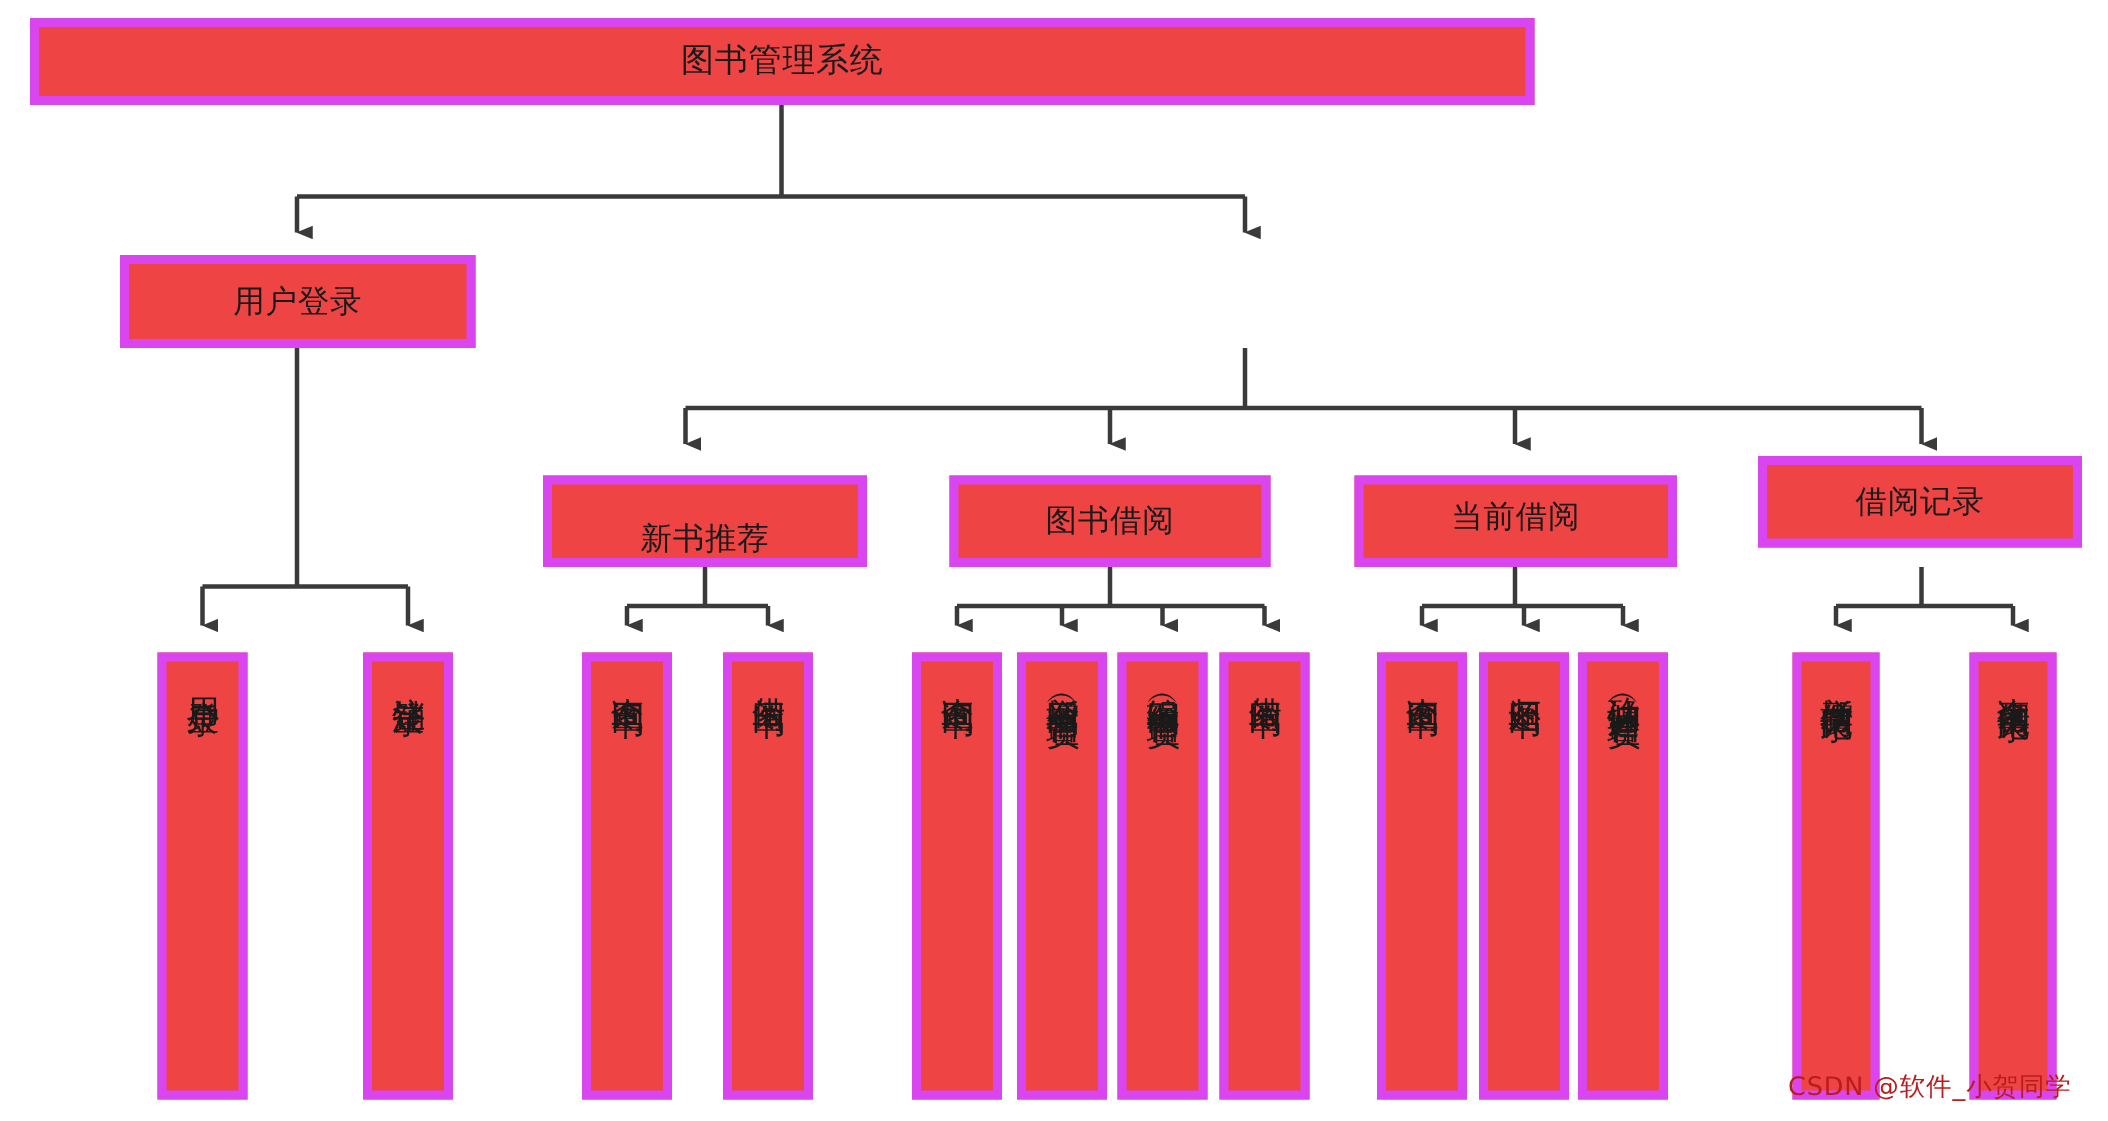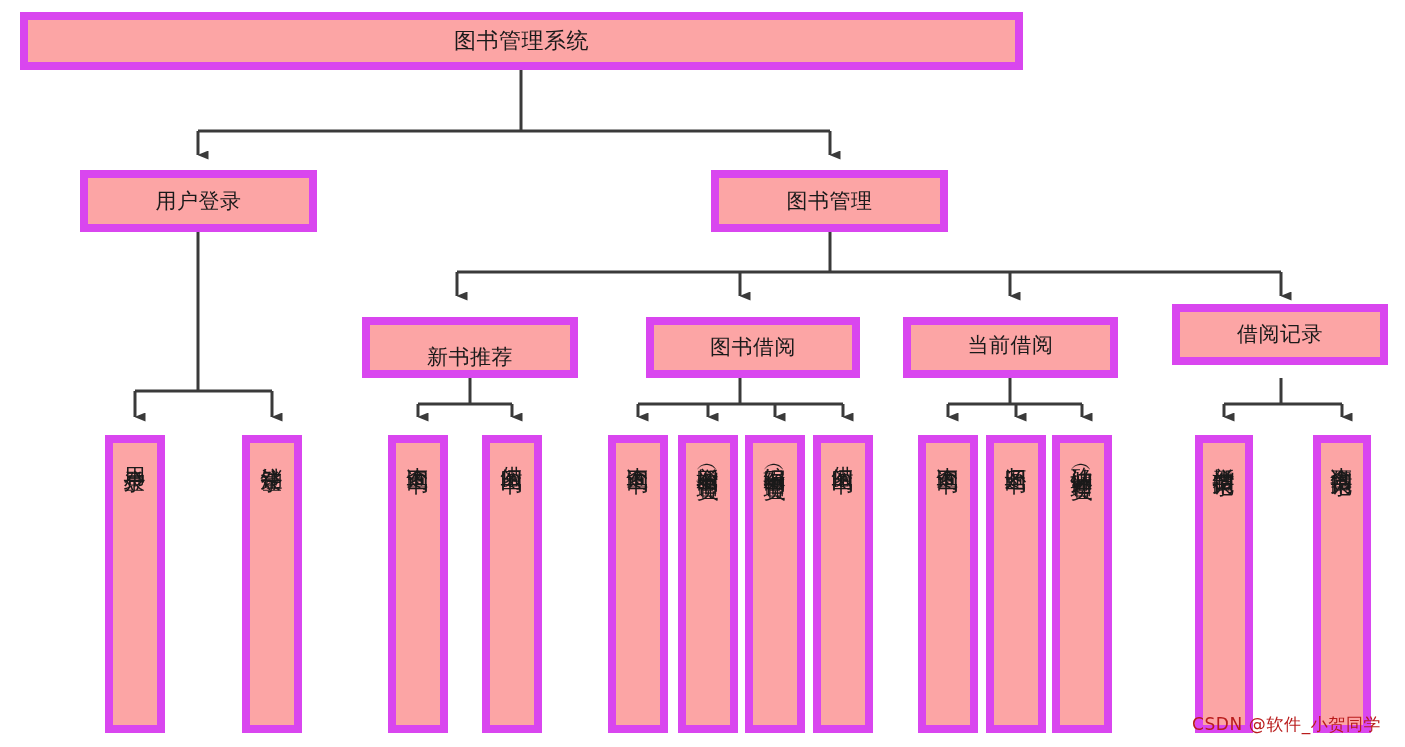--- a/index.html
+++ b/index.html
@@ -22,22 +22,22 @@
     position: absolute;
     left: 0;
     top: 0;
     width: 1405px;
     height: 747px;
     pointer-events: none;
   }
   .node {
     position: absolute;
     box-sizing: border-box;
-    border: 8px solid #d946ef;
-    background: #fca5a5;
+    border: 6px solid #d946ef;
+    background: #ef4444;
     display: flex;
     align-items: center;
     justify-content: center;
     color: #1a1a1a;
   }
   .node-label {
     display: block;
     text-align: center;
     line-height: 1.18;
     letter-spacing: 0.5px;
@@ -133,29 +133,26 @@
   </svg>
 
   <div class="node horiz root" style="left:20px; top:12px; width:1003px; height:58px;">
     <span class="node-label">图书管理系统</span>
   </div>
 
   <div class="node horiz" style="left:80px; top:170px; width:237px; height:62px;">
     <span class="node-label">用户登录</span>
   </div>
 
-  <div class="node horiz" style="left:711px; top:170px; width:237px; height:62px;">
-    <span class="node-label">图书管理</span>
-  </div>
 
   <div class="node horiz" style="left:362px; top:317px; width:216px; height:61px;align-items:flex-end;">
     <span class="node-label">新书推荐</span>
   </div>
 
-  <div class="node horiz" style="left:633px; top:317px; width:214px; height:61px;margin-left:13px;">
+  <div class="node horiz" style="left:633px; top:317px; width:214px; height:61px;">
     <span class="node-label">图书借阅</span>
   </div>
 
   <div class="node horiz" style="left:903px; top:317px; width:215px; height:61px;font-family:Liberation Mono, monospace;">
     <span class="node-label">当前借阅</span>
   </div>
 
   <div class="node horiz" style="left:1172px; top:304px; width:216px; height:61px;">
     <span class="node-label">借阅记录</span>
   </div>

